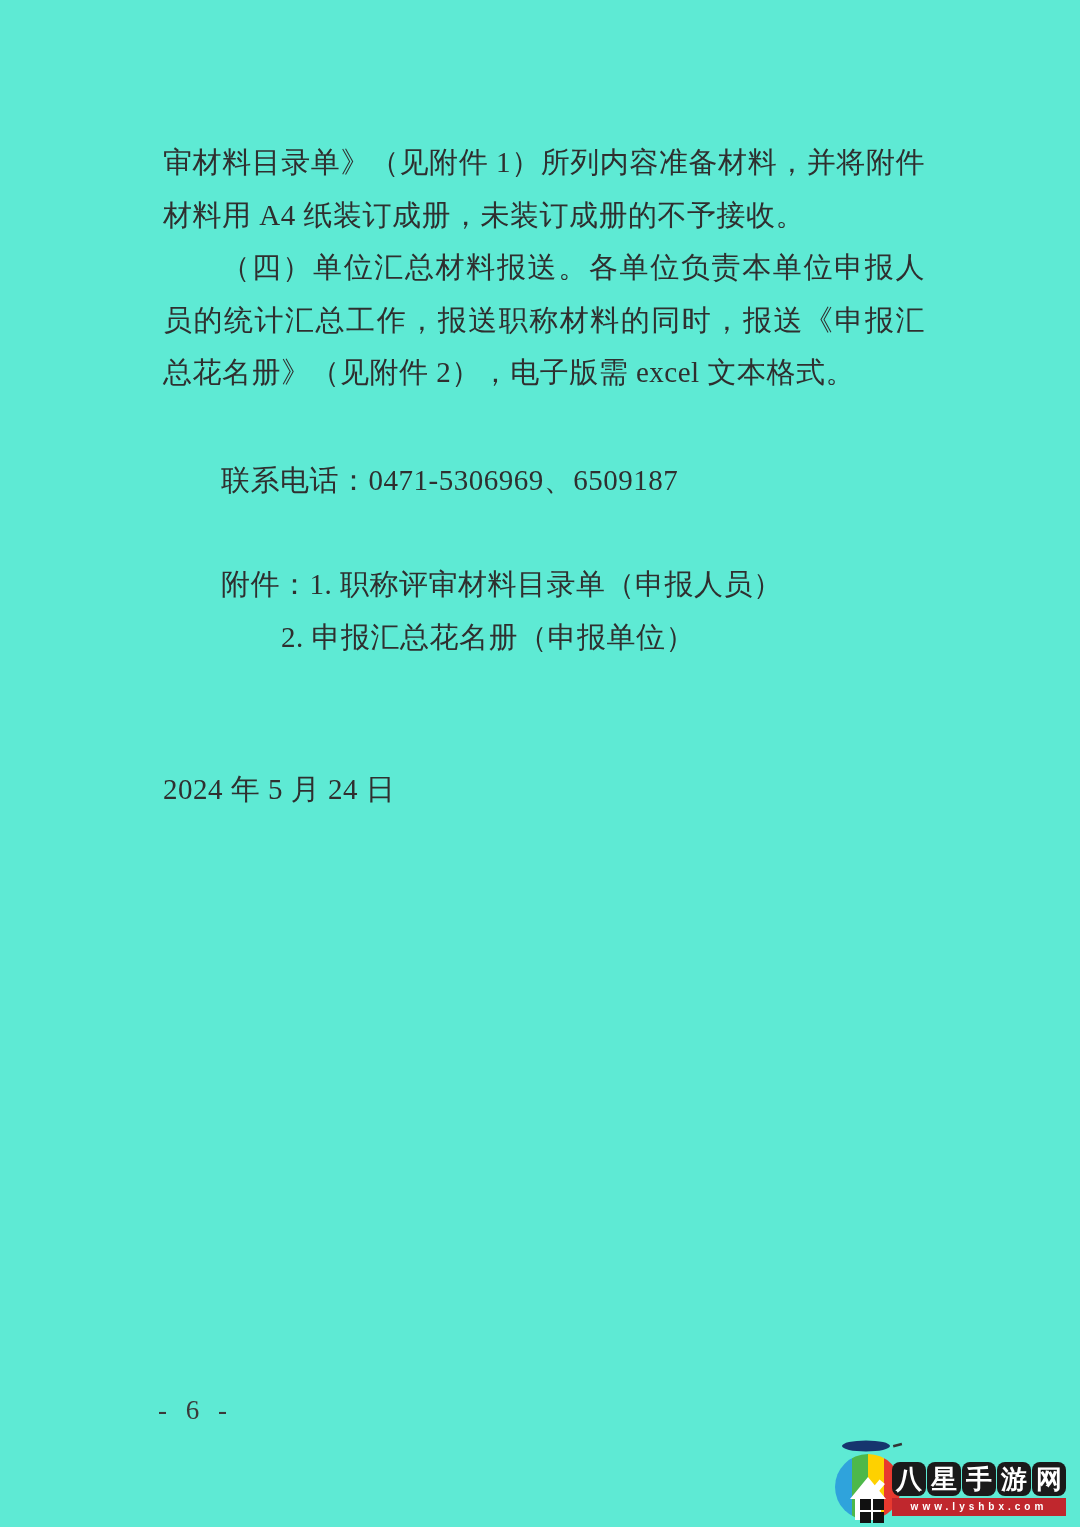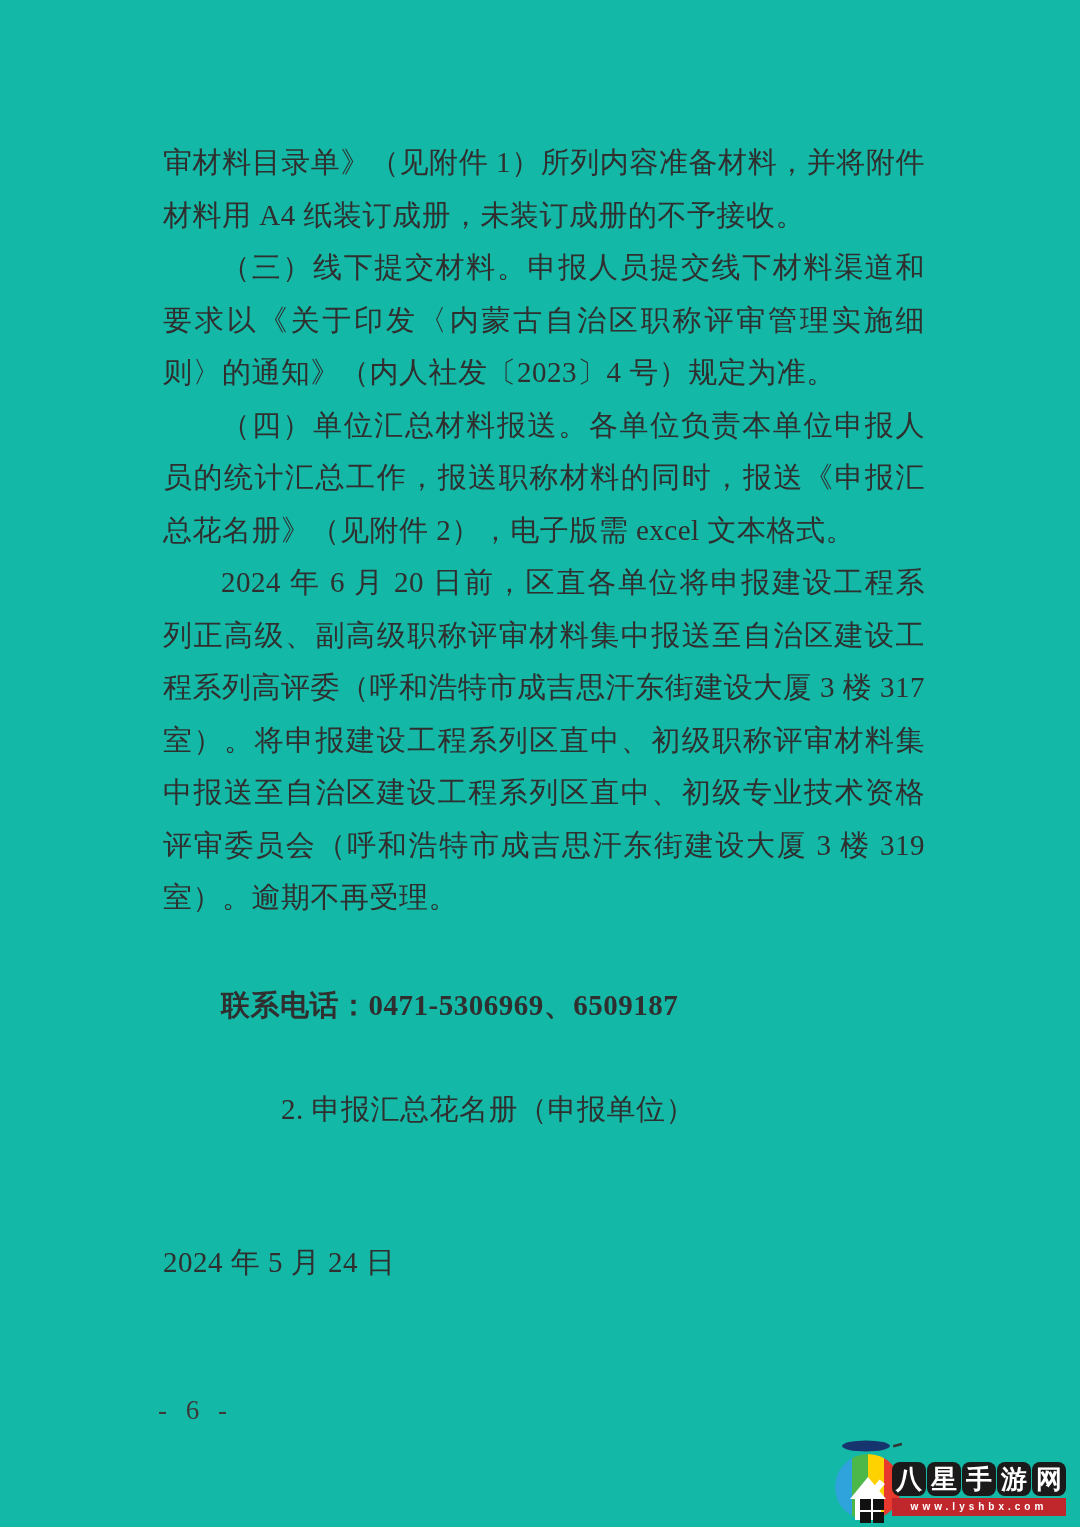--- a/index.html
+++ b/index.html
@@ -1,38 +1,38 @@
 <!DOCTYPE html>
 <html><head>
 <meta charset="utf-8">
 <style>
   * { margin: 0; padding: 0; box-sizing: border-box; }
   html, body { background: #ffffff; }
   .page {
     position: relative;
     width: 1080px;
     height: 1527px;
-    background: #14b8a6;
+    background: #5eead4;
     overflow: hidden;
     font-family: "Liberation Serif", "DejaVu Serif", serif;
     color: #2f2f2f;
   }
   .doc-body {
     position: absolute;
     left: 163px;
     top: 136px;
     width: 762px;
     font-size: 29px;
     line-height: 52.5px;
     text-align: justify;
     letter-spacing: 0.5px;
   }
   .para { text-align: justify; }
   .para.indent { text-indent: 2em; }
-  .contact-line { margin-top: 55px; text-indent: 2em; font-weight: bold; }
+  .contact-line { margin-top: 55px; text-indent: 2em; }
   .attachments { margin-top: 52px; }
   .att-row1 { text-indent: 2em; }
   .att-row2 { margin-left: 118px; }
   .date-line {
     margin-top: 100px;
     text-align: left;
     padding-right: 133px;
   }
   .disclosure-line { margin-top: 8px; margin-left: 67px; }
   .page-number {
@@ -88,27 +88,26 @@
     white-space: nowrap;
   }
 </style>
 </head>
 <body>
 
 <div class="page">
 
   <div class="doc-body">
     <p class="para">审材料目录单》（见附件 1）所列内容准备材料，并将附件材料用 A4 纸装订成册，未装订成册的不予接收。</p>
-    <p class="para indent">（三）线下提交材料。申报人员提交线下材料渠道和要求以《关于印发〈内蒙古自治区职称评审管理实施细则〉的通知》（内人社发〔2023〕4 号）规定为准。</p>
     <p class="para indent">（四）单位汇总材料报送。各单位负责本单位申报人员的统计汇总工作，报送职称材料的同时，报送《申报汇总花名册》（见附件 2），电子版需 excel 文本格式。</p>
-    <p class="para indent">2024 年 6 月 20 日前，区直各单位将申报建设工程系列正高级、副高级职称评审材料集中报送至自治区建设工程系列高评委（呼和浩特市成吉思汗东街建设大厦 3 楼 317 室）。将申报建设工程系列区直中、初级职称评审材料集中报送至自治区建设工程系列区直中、初级专业技术资格评审委员会（呼和浩特市成吉思汗东街建设大厦 3 楼 319 室）。逾期不再受理。</p>
 
     <div class="contact-line">联系电话：0471-5306969、6509187</div>
 
     <div class="attachments">
+      <div class="att-row1"><span>附件：</span><span>1. 职称评审材料目录单（申报人员）</span></div>
       <div class="att-row2">2. 申报汇总花名册（申报单位）</div>
     </div>
 
     <div class="date-line">2024 年 5 月 24 日</div>
 
   </div>
 
   <div class="page-number">- 6 -</div>
 
   <div class="watermark">

